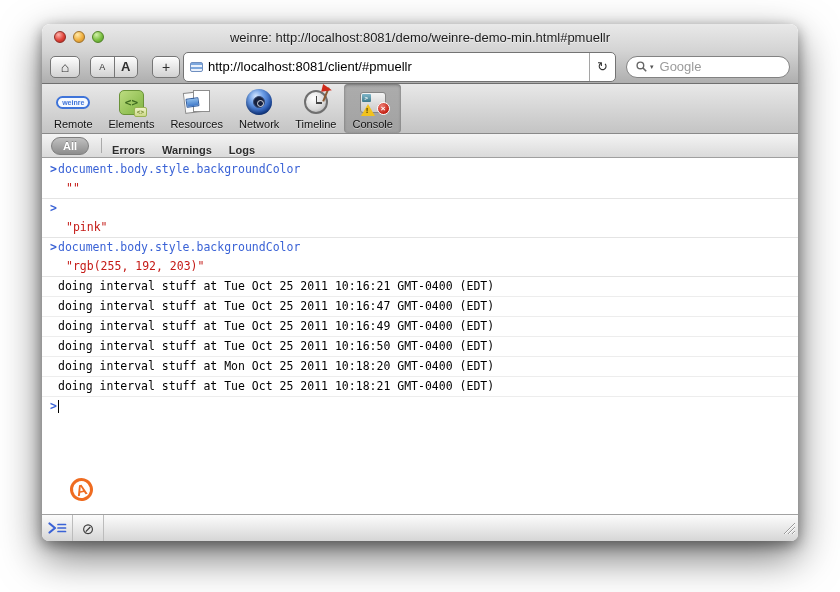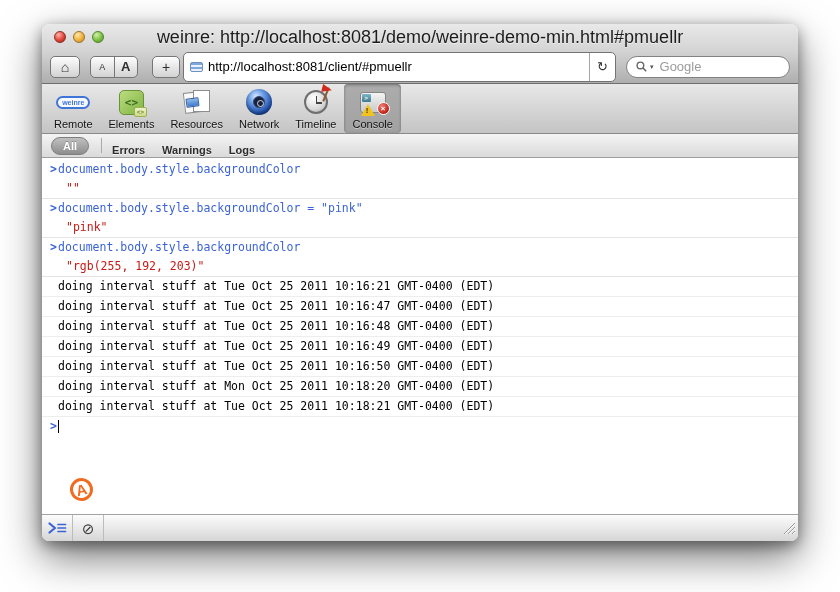--- a/index.html
+++ b/index.html
@@ -13,21 +13,21 @@
 
   
   .header { background:linear-gradient(180deg,#e9e9e9 0%,#d4d4d4 45%,#aeaeae 100%);
     border-bottom:1px solid #6f6f6f; border-radius:8px 8px 0 0; }
   .titlebar { position:relative; height:26px; display:flex; align-items:center; }
   .lights { position:absolute; left:12px; top:7px; display:flex; gap:7px; }
   .light { width:12px; height:12px; border-radius:50%; }
   .light.red    { background:radial-gradient(circle at 35% 28%, #ffb3ac, #e0443a 55%, #a92019); border:1px solid #8e2b24; }
   .light.yellow { background:radial-gradient(circle at 35% 28%, #ffe9a8, #f0b03f 55%, #c2822a); border:1px solid #9d712b; }
   .light.green  { background:radial-gradient(circle at 35% 28%, #d2f0a8, #7cc043 55%, #4f9427); border:1px solid #508226; }
-  .title { flex:1; text-align:center; font-size:18px; color:#1c1c1c;
+  .title { flex:1; text-align:center; font-size:13px; color:#1c1c1c;
     text-shadow:0 1px 0 rgba(255,255,255,.6); white-space:nowrap; }
 
   .btoolbar { height:33px; display:flex; align-items:center; padding:0 8px; }
   .cbtn { height:22px; background:linear-gradient(#fdfdfd,#d2d2d2);
     border:1px solid #767676; border-radius:5px; display:flex; align-items:center;
     justify-content:center; color:#2e2e2e; box-shadow:inset 0 1px 0 rgba(255,255,255,.8); }
   .home-btn { width:30px; font-size:14px; margin-right:10px; }
   .seg { display:flex; width:48px; margin-right:14px; padding:0; overflow:hidden; }
   .seg .cell { flex:1; height:100%; display:flex; align-items:center; justify-content:center; }
   .seg .cell:first-child { border-right:1px solid #767676; font-size:9px; }
@@ -258,35 +258,33 @@
     <div class="group">
       <div class="crow">
           <span class="chev">&gt;</span>
           <span class="cmd-text">document.body.style.backgroundColor</span>
         </div>
       <div class="res-row">""</div>
     </div>
     <div class="group">
       <div class="crow">
           <span class="chev">&gt;</span>
-          <span class="cmd-text">document.body.style.backgroundColor = "pink"</span>
         </div>
       <div class="res-row">"pink"</div>
     </div>
     <div class="group">
       <div class="crow">
           <span class="chev">&gt;</span>
           <span class="cmd-text">document.body.style.backgroundColor</span>
         </div>
       <div class="res-row">"rgb(255, 192, 203)"</div>
     </div>
 
     <div class="log-row">doing interval stuff at Tue Oct 25 2011 10:16:21 GMT-0400 (EDT)</div>
     <div class="log-row">doing interval stuff at Tue Oct 25 2011 10:16:47 GMT-0400 (EDT)</div>
-    <div class="log-row">doing interval stuff at Tue Oct 25 2011 10:16:48 GMT-0400 (EDT)</div>
     <div class="log-row">doing interval stuff at Tue Oct 25 2011 10:16:49 GMT-0400 (EDT)</div>
     <div class="log-row">doing interval stuff at Tue Oct 25 2011 10:16:50 GMT-0400 (EDT)</div>
     <div class="log-row">doing interval stuff at Mon Oct 25 2011 10:18:20 GMT-0400 (EDT)</div>
     <div class="log-row">doing interval stuff at Tue Oct 25 2011 10:18:21 GMT-0400 (EDT)</div>
 
     <div class="crow">
       <span class="chev">&gt;</span>
       <span class="cursor"></span>
     </div>
 

